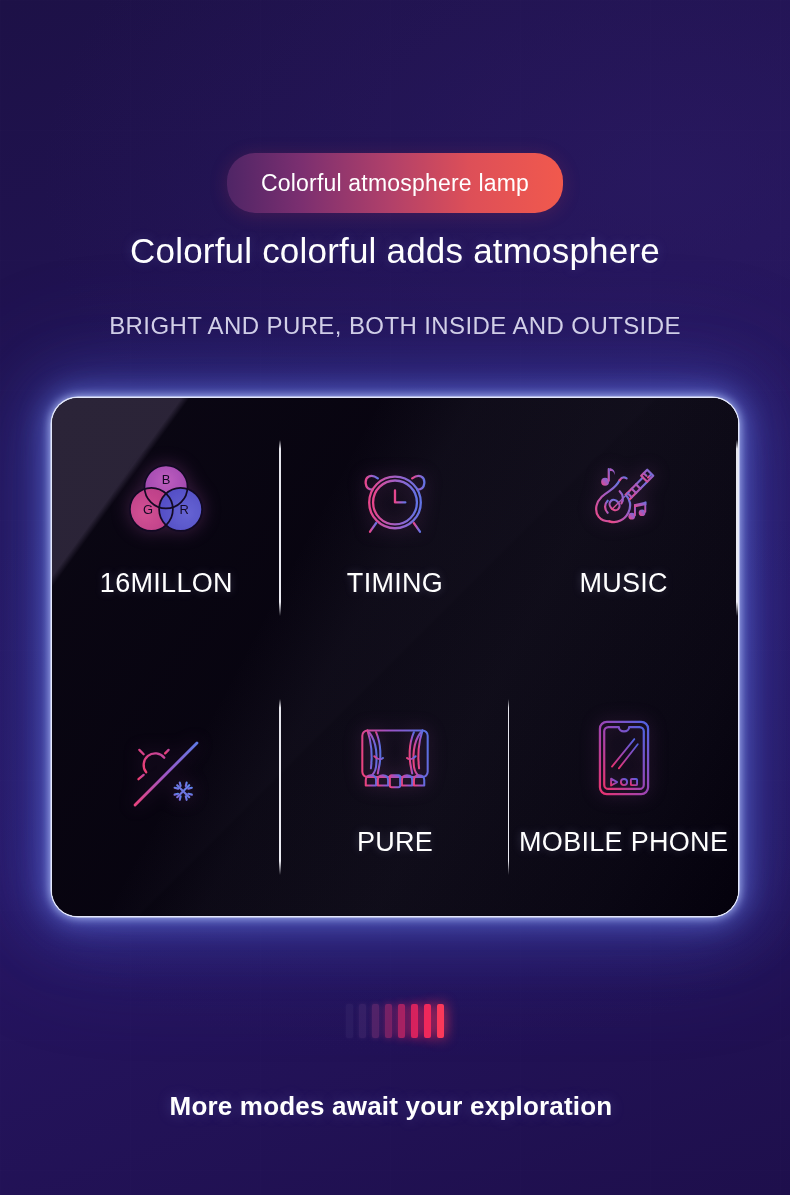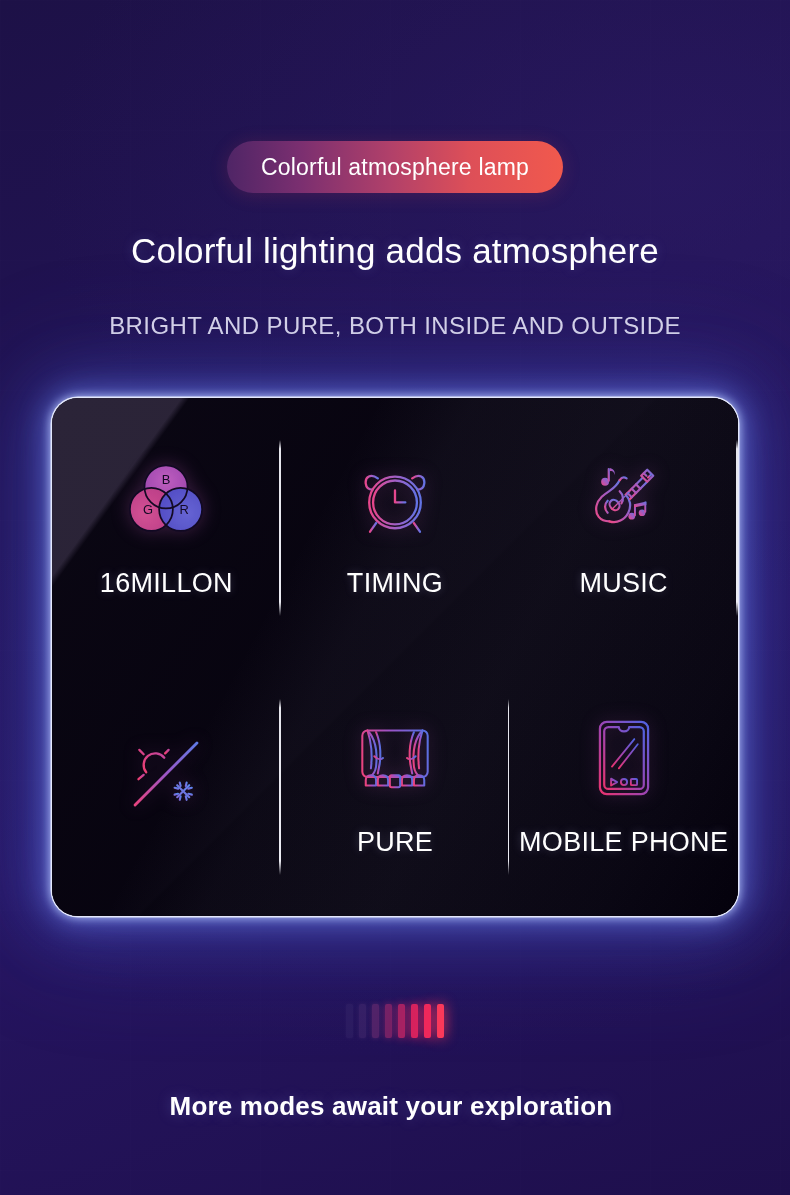--- a/index.html
+++ b/index.html
@@ -43,34 +43,35 @@
   
   .badge-wrap {
     position:absolute;
     top:141px; left:0; right:0;
     display:flex; justify-content:center;
   }
   .badge {
     display:inline-flex;
     align-items:center;
     justify-content:center;
-    height:52px;
+    height:60px;
     padding: 0 34px;
     border-radius: 28px;
     background: linear-gradient(90deg,
         #4f2566 0%,
         #7b2f70 22%,
         #b0406a 48%,
         #dd4f58 72%,
         #f1594d 100%);
     color:#ffffff;
     font-size:23px;
     letter-spacing:.2px;
     white-space:nowrap;
     box-shadow: 0 2px 18px rgba(190,60,80,.22);
+    margin-top: 12px;
   }
 
   
   .h1 {
     position:absolute;
     top:231px; left:0; right:0;
     text-align:center;
     color:#ffffff;
     font-size:35px;
     font-weight:400;
@@ -223,21 +224,21 @@
 </head>
 <body>
 
 <div id="page">
   <div id="bg-texture"></div>
 
   <div class="badge-wrap">
     <div class="badge">Colorful atmosphere lamp</div>
   </div>
 
-  <div class="h1">Colorful lighting adds atmosphere</div>
+  <div class="h1">Colorful colorful adds atmosphere</div>
   <div class="sub1">BRIGHT AND PURE, BOTH INSIDE AND OUTSIDE</div>
 
   <div class="card-glow">
     <div class="card">
       <div class="card-wedge"></div>
       <div class="card-sheen"></div>
 
       <div class="grid">
 
         <div class="cell divider">

